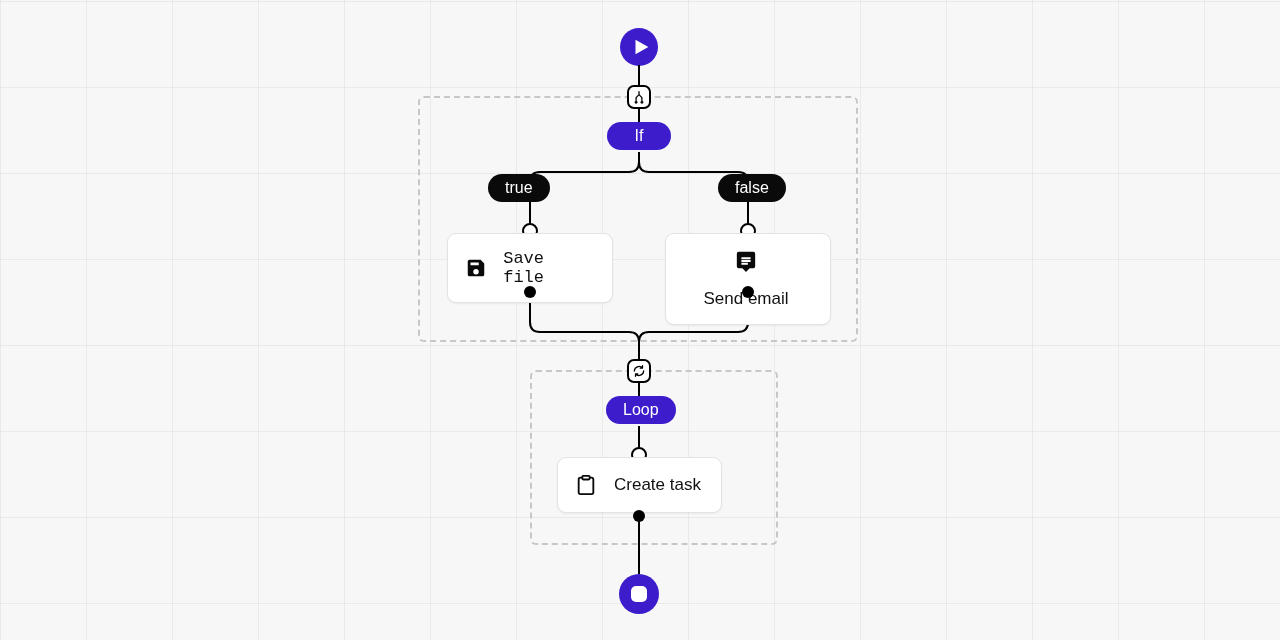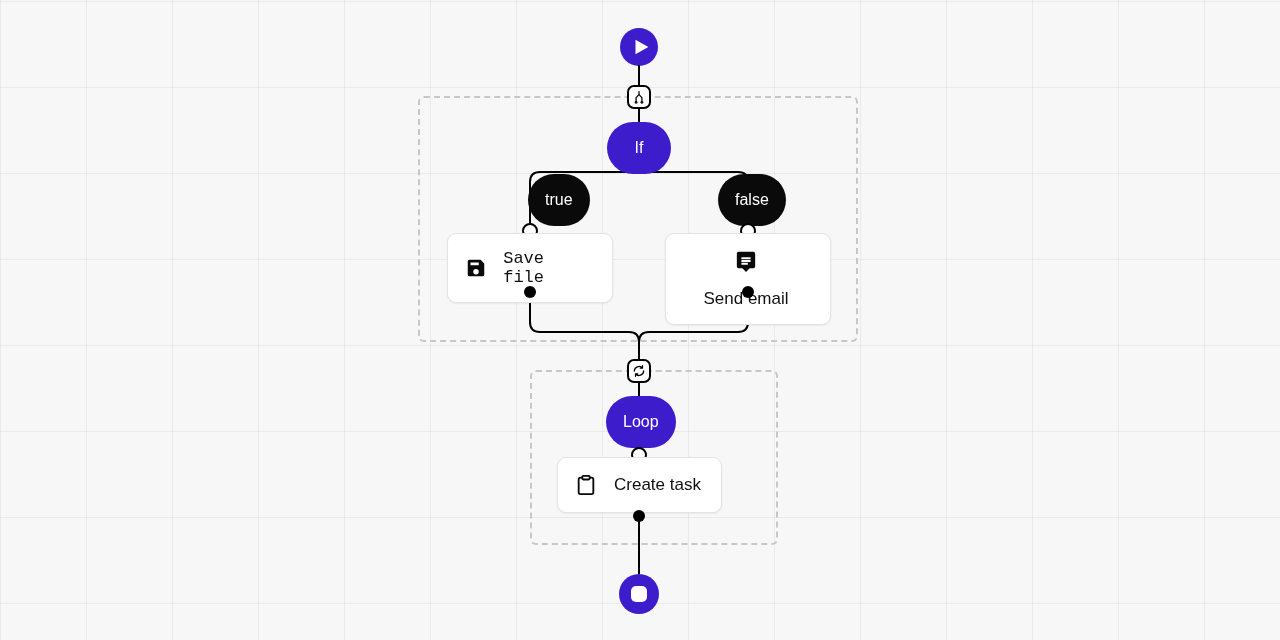--- a/index.html
+++ b/index.html
@@ -59,21 +59,21 @@
       border: 2px solid #000;
       border-radius: 7px;
       display: flex; align-items: center; justify-content: center;
       z-index: 10;
     }
     .handle-square svg { width: 14px; height: 14px; stroke: #000; fill: none; stroke-width: 2.2; }
     
     
     .pill {
       position: absolute;
-      padding: 17px 17px;
+      padding: 5px 17px;
       border-radius: 999px;
       font-size: 16px;
       font-weight: 400;
       color: white;
       z-index: 10;
       text-align: center;
     }
     .pill.purple { background: #3D1CCC; }
     .pill.black { background: #0a0a0a; }
     
@@ -142,21 +142,21 @@
   <div class="group-box" style="left:418px; top:96px; width:440px; height:246px;"></div>
 
   <div class="handle-square" style="left:627px; top:85px;">
     <svg viewBox="0 0 24 24">
       <path d="M12 3 L12 8 M12 8 L7 13 L7 18 M12 8 L17 13 L17 18 M6 20 a1.5 1.5 0 1 0 2 0 M16 20 a1.5 1.5 0 1 0 2 0" stroke-linecap="round" stroke-linejoin="round"></path>
     </svg>
   </div>
 
   <div class="pill purple" style="left:607px; top:122px; width:64px;">If</div>
 
-  <div class="pill black" style="left:528px; top:174px;">true</div>
+  <div class="pill black" style="left:488px; top:174px;">true</div>
 
   <div class="pill black" style="left:718px; top:174px;">false</div>
 
   <div class="port" style="left:522px; top:223px;"></div>
   <div class="port" style="left:740px; top:223px;"></div>
 
   <div class="node" style="left:447px; top:233px; width:166px;font-family:Liberation Mono, monospace;">
     <span class="ic">
       <svg viewBox="0 0 24 24">
           <path fill="#0a0a0a" d="M17 3H5a2 2 0 0 0-2 2v14a2 2 0 0 0 2 2h14a2 2 0 0 0 2-2V7l-4-4zM12 19a3 3 0 1 1 0-6 3 3 0 0 1 0 6zm3-10H6V6h9v3z"></path>

